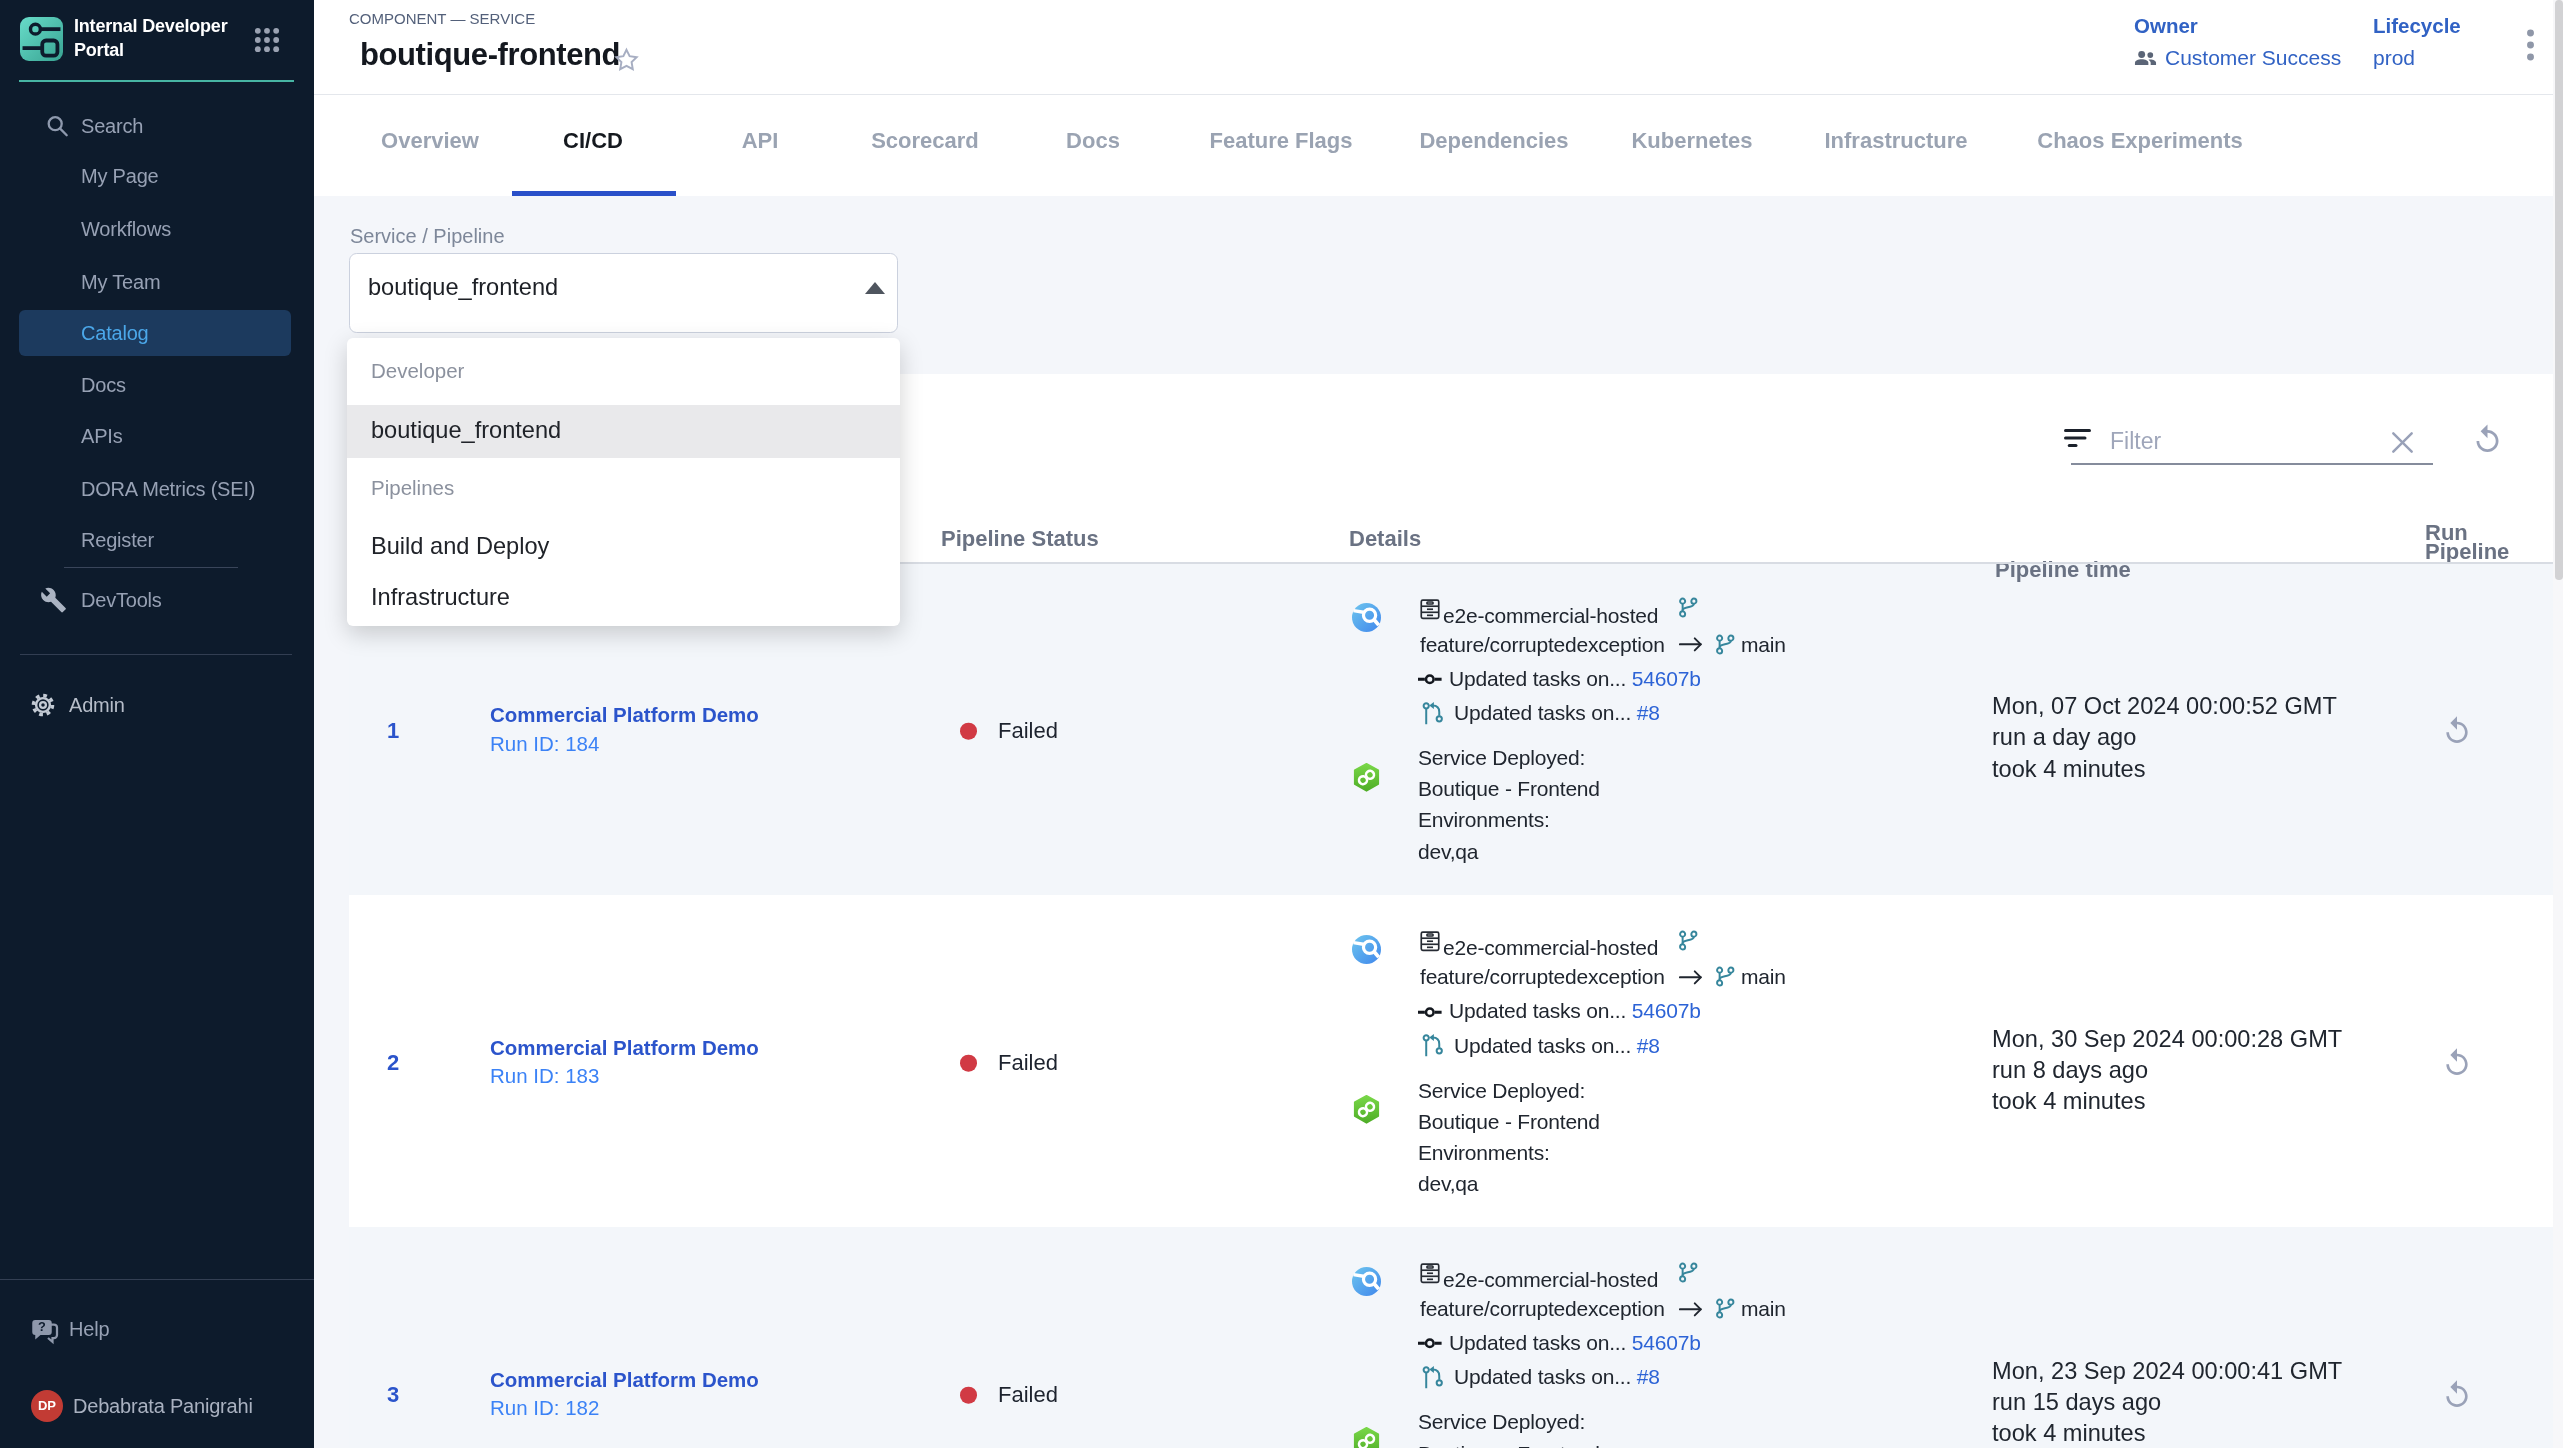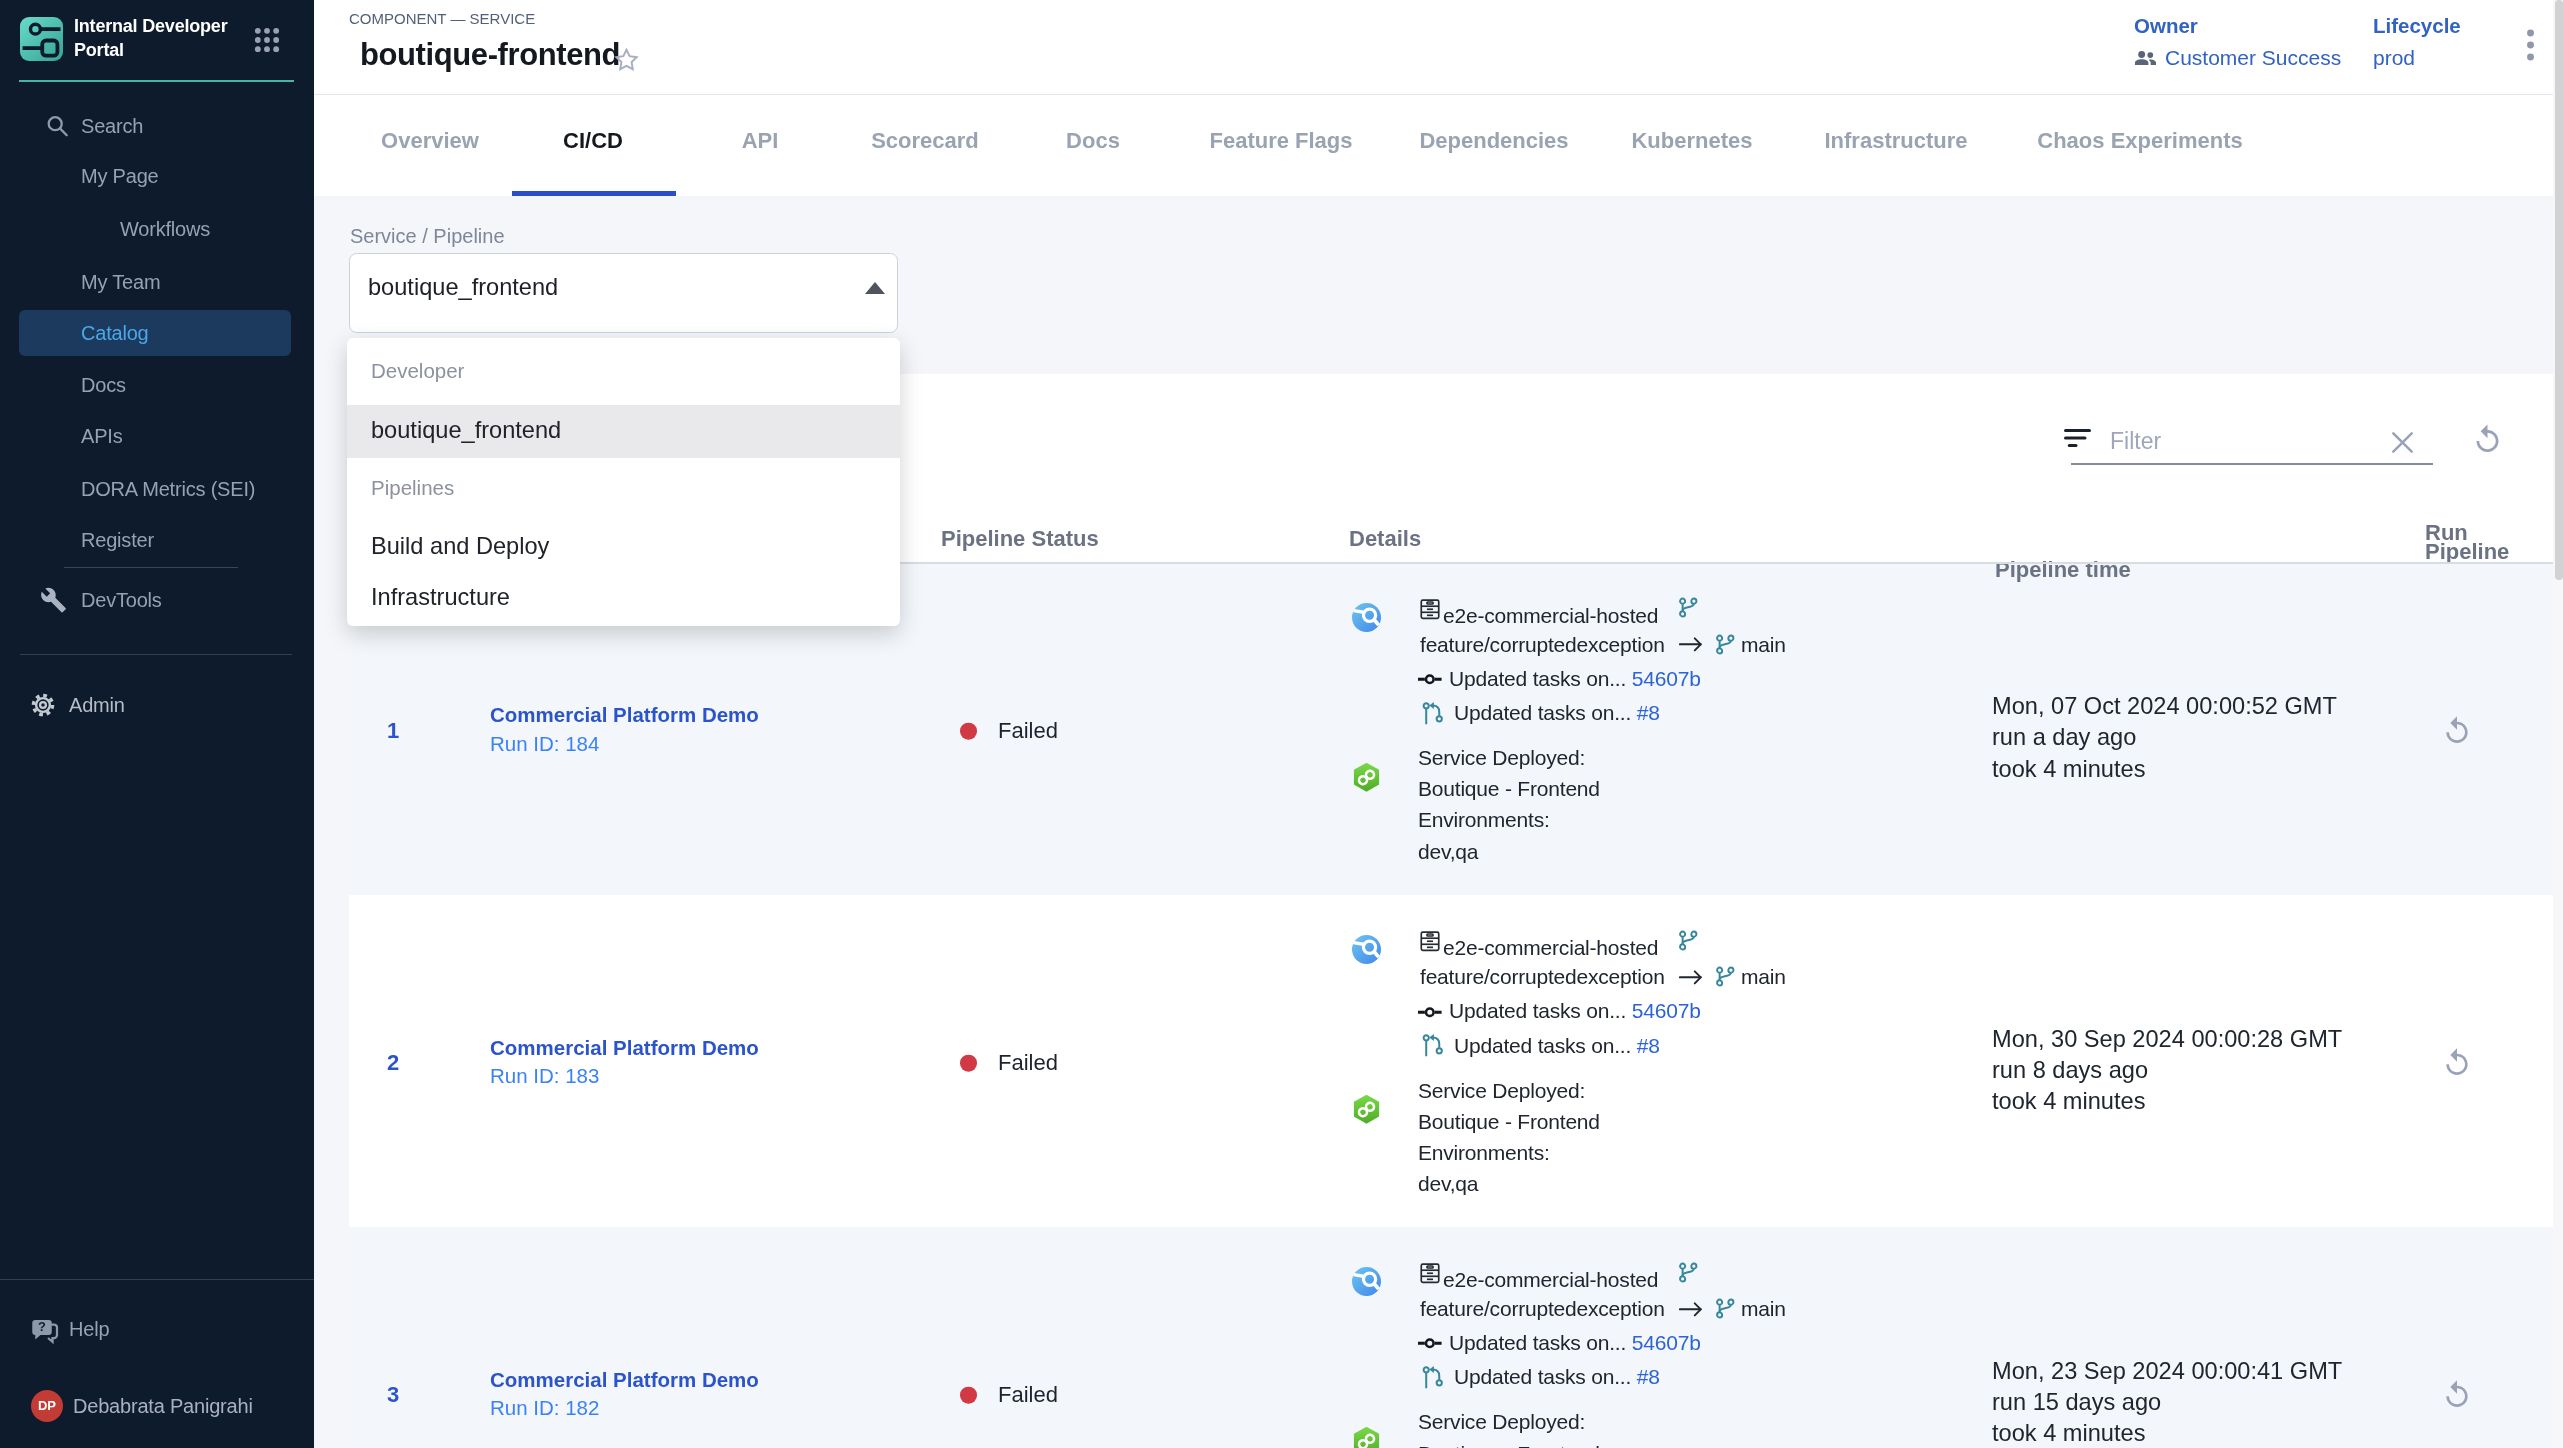--- a/index.html
+++ b/index.html
@@ -61,21 +61,21 @@
   </svg>
   <div class="abs" style="left:19px; top:80px; width:275px; height:1.5px; background:#47b5a4;"></div>
 
   <svg class="sb-ico" style="left:46px; top:126px;" width="23" height="23" viewBox="0 0 30 30">
     <circle cx="12" cy="12" r="8.5" fill="none" stroke="#8e99ad" stroke-width="3"></circle>
     <line x1="18.5" y1="18.5" x2="27" y2="27" stroke="#8e99ad" stroke-width="3" stroke-linecap="round"></line>
   </svg>
   <div class="sb-item" style="top:126px;">Search</div>
 
   <div class="sb-item" style="top:176px;">My Page</div>
-  <div class="sb-item" style="top:229px;margin-left:39px;">Workflows</div>
+  <div class="sb-item" style="top:229px;">Workflows</div>
   <div class="sb-item" style="top:282px;">My Team</div>
   <div class="abs" style="left:19px; top:310px; width:272px; height:46px; border-radius:6px; background:#1c3a5e;"></div>
   <div class="sb-item" style="top:333px; color:#4ba7e9;">Catalog</div>
   <div class="sb-item" style="top:385px;">Docs</div>
   <div class="sb-item" style="top:436px;">APIs</div>
   <div class="sb-item" style="top:489px;">DORA Metrics (SEI)</div>
   <div class="sb-item" style="top:540px;">Register</div>
 
   <div class="abs" style="left:64px; top:567px; width:174px; height:0.8px; background:#39455a;"></div>
 

